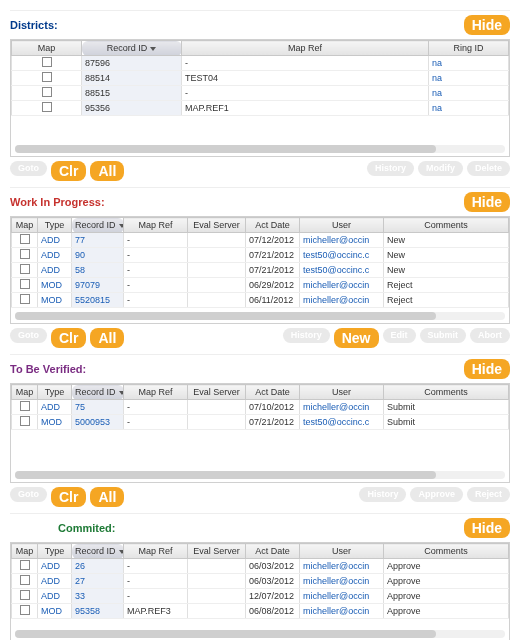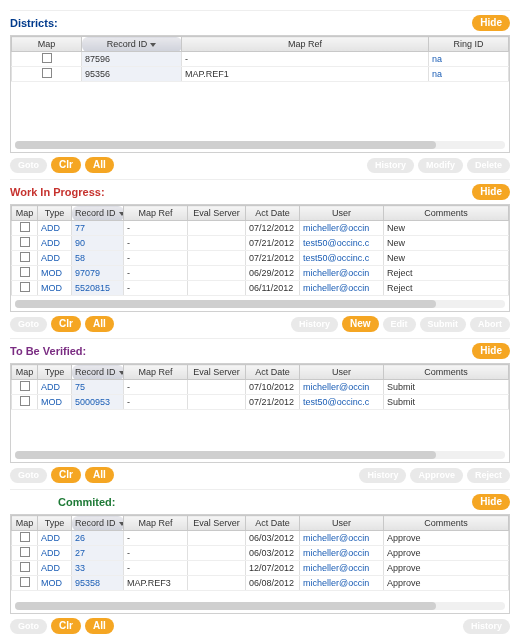--- a/index.html
+++ b/index.html
@@ -22,21 +22,21 @@
   .sec-title { font-weight: bold; font-size: 11px; }
   .t-districts { color: #003a8c; }
   .t-wip { color: #c6322e; }
   .t-tbv { color: #7a2c82; }
   .t-commit { color: #1e7a36; margin-left: 48px; }
   .pill {
     display: inline-block;
     background: #f5a623;
     color: #fff;
     font-weight: bold;
-    font-size: 10px;
+    font-size: 14px;
     line-height: 1;
     padding: 3px 8px;
     border-radius: 8px;
     cursor: pointer;
   }
   .pill-ghost {
     display: inline-block;
     background: #e9e9e9;
     color: #fff;
     font-weight: bold;
@@ -103,21 +103,21 @@
     position: absolute;
     left: 0; top: 0; bottom: 0;
     width: 86%;
     background: #cfcfcf;
     border-radius: 4px;
   }
   .btnrow {
     display: flex;
     gap: 4px;
     margin-top: 4px;
-    align-items: flex-end;
+    align-items: flex-start;
   }
   .btnrow .spacer { flex: 1; }
   .sort-arrow {
     display: inline-block;
     width: 0; height: 0;
     border-left: 3px solid transparent;
     border-right: 3px solid transparent;
     border-top: 4px solid #555;
     vertical-align: middle;
     margin-left: 3px;
@@ -144,20 +144,32 @@
         <th>Map</th>
         <th class="sorted"><span>Record ID</span><span class="sort-arrow"></span></th>
         <th>Map Ref</th>
         <th>Ring ID</th>
       </tr>
         </thead>
       <tbody id="tb-districts">
           <tr>
      <td style="text-align:center"><span class="cb"></span></td>
      <td class="altcol">87596</td>
+     <td>-</td>
+     <td class="link">na</td>
+   </tr>
+          <tr>
+     <td style="text-align:center"><span class="cb"></span></td>
+     <td class="altcol">88514</td>
+     <td>TEST04</td>
+     <td class="link">na</td>
+   </tr>
+          <tr>
+     <td style="text-align:center"><span class="cb"></span></td>
+     <td class="altcol">88515</td>
      <td>-</td>
      <td class="link">na</td>
    </tr>
           <tr>
      <td style="text-align:center"><span class="cb"></span></td>
      <td class="altcol">95356</td>
      <td>MAP.REF1</td>
      <td class="link">na</td>
    </tr>
         </tbody>

